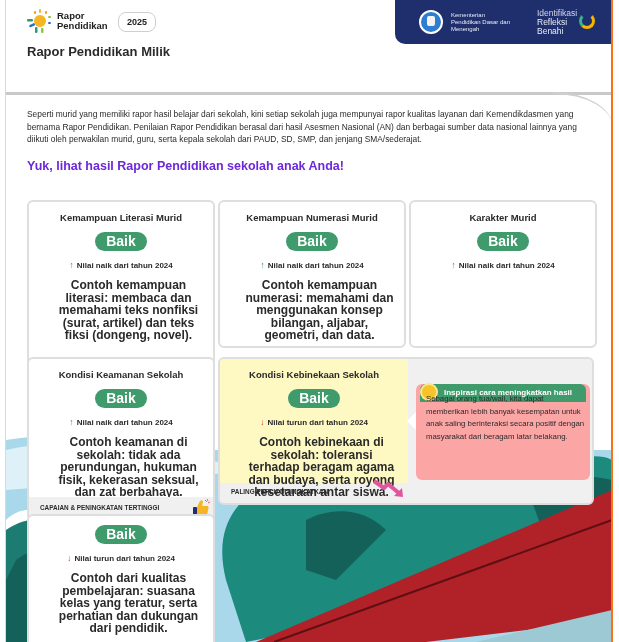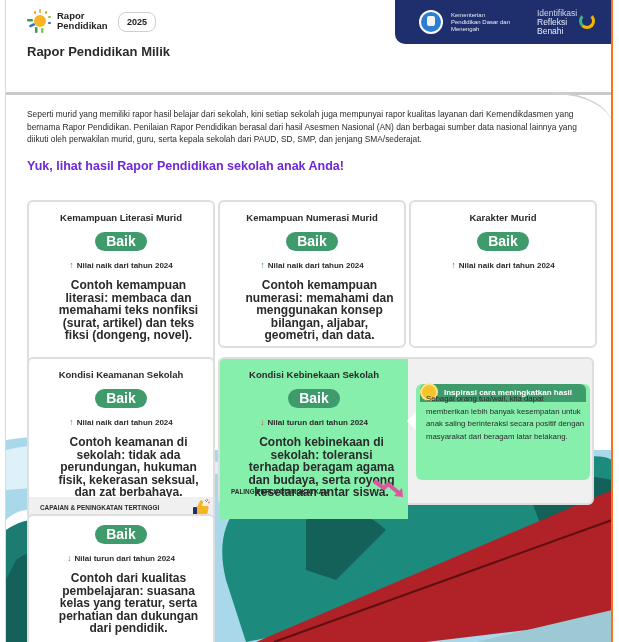--- a/index.html
+++ b/index.html
@@ -52,25 +52,25 @@
     .desc { text-align: center; font-size: 12px; font-weight: bold; line-height: 12.6px; color: #2a2a2a; padding: 9px 10px 0 25px; }
     .tag { position: absolute; left: 0; bottom: 0; width: 100%; height: 22px; background: #f0f0f0;
       border-bottom-left-radius: 4px; border-bottom-right-radius: 4px; text-align: left; padding-left: 11px;
       font-size: 6.4px; font-weight: bold; color: #2a2a2a; line-height: 22px; }
 
     .c1 { left: 21px; top: 200px; width: 188px; height: 173px; }
     .c2 { left: 212px; top: 200px; width: 188px; height: 148px; }
     .c3 { left: 403px; top: 200px; width: 188px; height: 148px; }
     .c4 { left: 21px; top: 357px; width: 188px; height: 164px; }
     .c5 { left: 212px; top: 357px; width: 376px; height: 148px; background: #f0f0f0; }
-    .c5 .inner { position: absolute; left: 0; top: 0; width: 188px; height: 160px; background: #86efac;
+    .c5 .inner { position: absolute; left: 0; top: 0; width: 188px; height: 124px; background: #fef9c3;
       border-top-left-radius: 4px; }
     .c6 { left: 21px; top: 514px; width: 188px; height: 140px; }
 
-    .insp { position: absolute; left: 196px; top: 25px; width: 174px; height: 96px; background: #86efac; border-radius: 6px; text-align: left; }
+    .insp { position: absolute; left: 196px; top: 25px; width: 174px; height: 96px; background: #fca5a5; border-radius: 6px; text-align: left; }
     .insp-head { position: absolute; left: 4px; top: 0; width: 166px; height: 18px; background: #3f9a6c; border-radius: 6px 6px 0 0;
       color: #fff; font-size: 8px; font-weight: bold; line-height: 18px; padding-left: 24px; }
     .insp-bulb { position: absolute; left: 2px; top: 1px; width: 14px; height: 14px; border-radius: 50%; background: #f6c32b;
       box-shadow: 0 0 0 2px #fde68a; }
     .insp-body { position: absolute; left: 10px; top: 9px; width: 160px; font-size: 7.8px; font-weight: normal; line-height: 12.6px; color: #2a2a2a; }
     .pointer { position: absolute; left: 187px; top: 52px; width: 0; height: 0; border-top: 10px solid transparent;
       border-bottom: 10px solid transparent; border-right: 10px solid #fff; }
 
     .thumb { position: absolute; right: 2px; bottom: 2px; width: 20px; height: 18px; }
     .trend-down-icon { position: absolute; left: 152px; bottom: 3px; width: 34px; height: 22px; }

